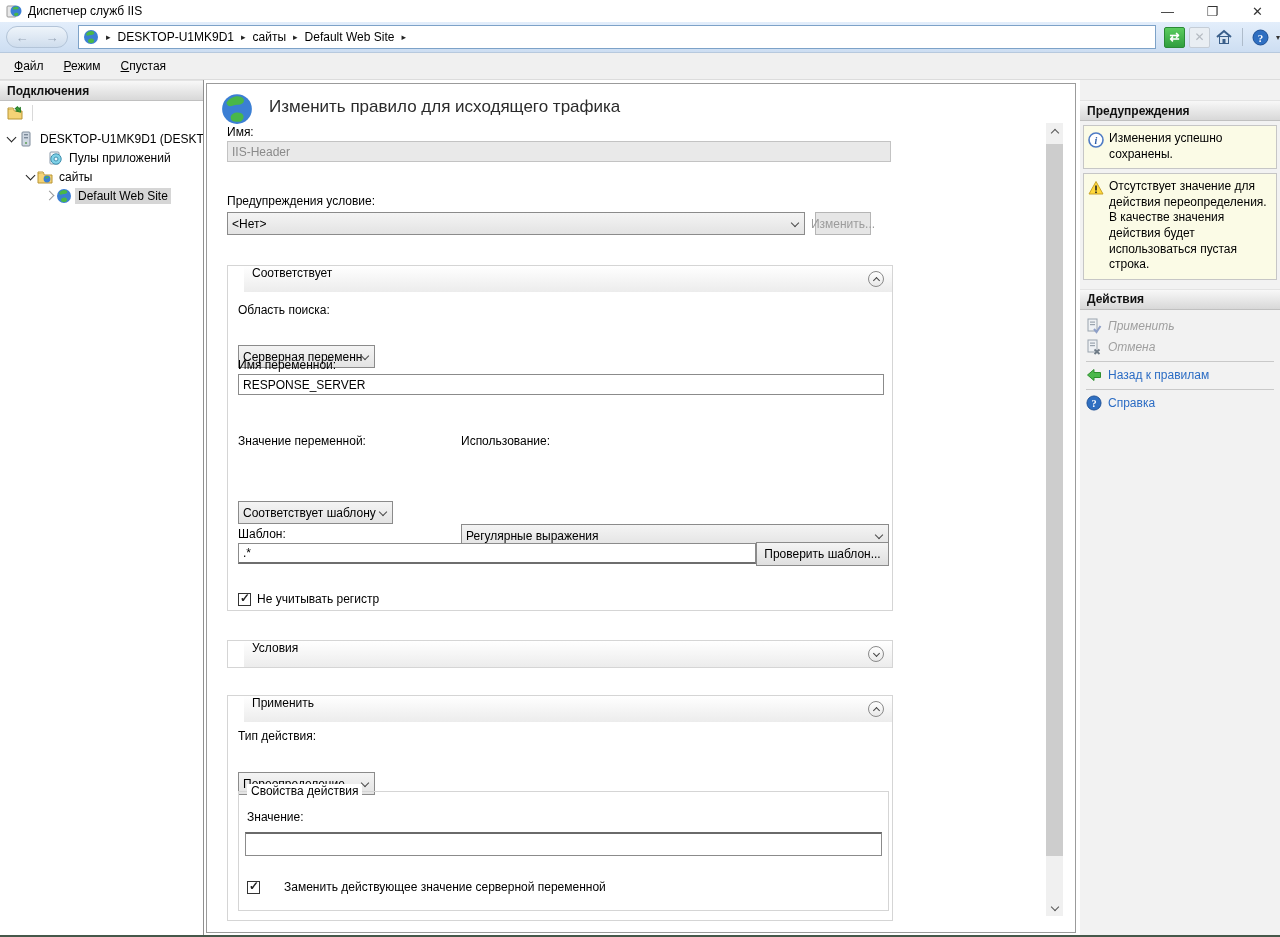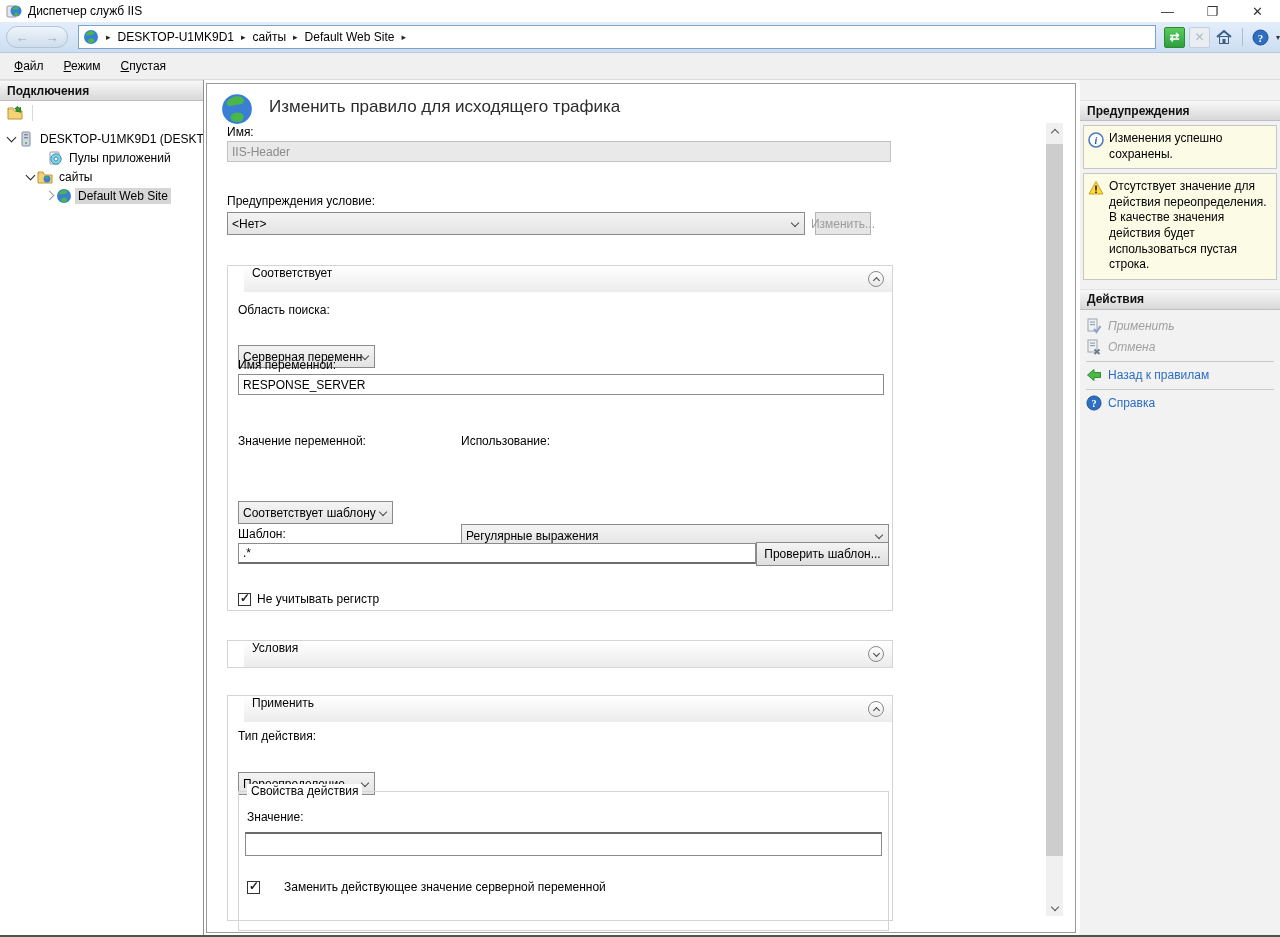--- a/index.html
+++ b/index.html
@@ -277,21 +277,21 @@
         <span>Применить</span>
         <span class="sec-chevron">
             <span class="c up"></span>
           </span>
       </div>
       <div class="abs lbl" style="left:10px; top:33px;">Тип действия:</div>
       <div class="abs combo" style="left:10px; top:50px; width:137px;">
         <span>Переопределение</span>
           <span class="cchev"></span>
       </div>
-      <div class="groupbox" style="left:10px; top:95px; width:651px; height:140px;">
+      <div class="groupbox" style="left:10px; top:95px; width:651px; height:120px;">
         <span class="legend lbl">Свойства действия</span>
         <div class="abs lbl" style="left:8px; top:18px;">Значение:</div>
         <input class="abs txt" style="left: 6px; top: 40px; width: 637px; height: 24px; border-top: 2px solid rgb(106, 106, 106);" value="">
         <div class="abs checkrow" style="left:8px; top:88px;gap:24px;">
           <span class="checkbox checked"></span>
           <span class="lbl">Заменить действующее значение серверной переменной</span>
         </div>
       </div>
     </div>
 

